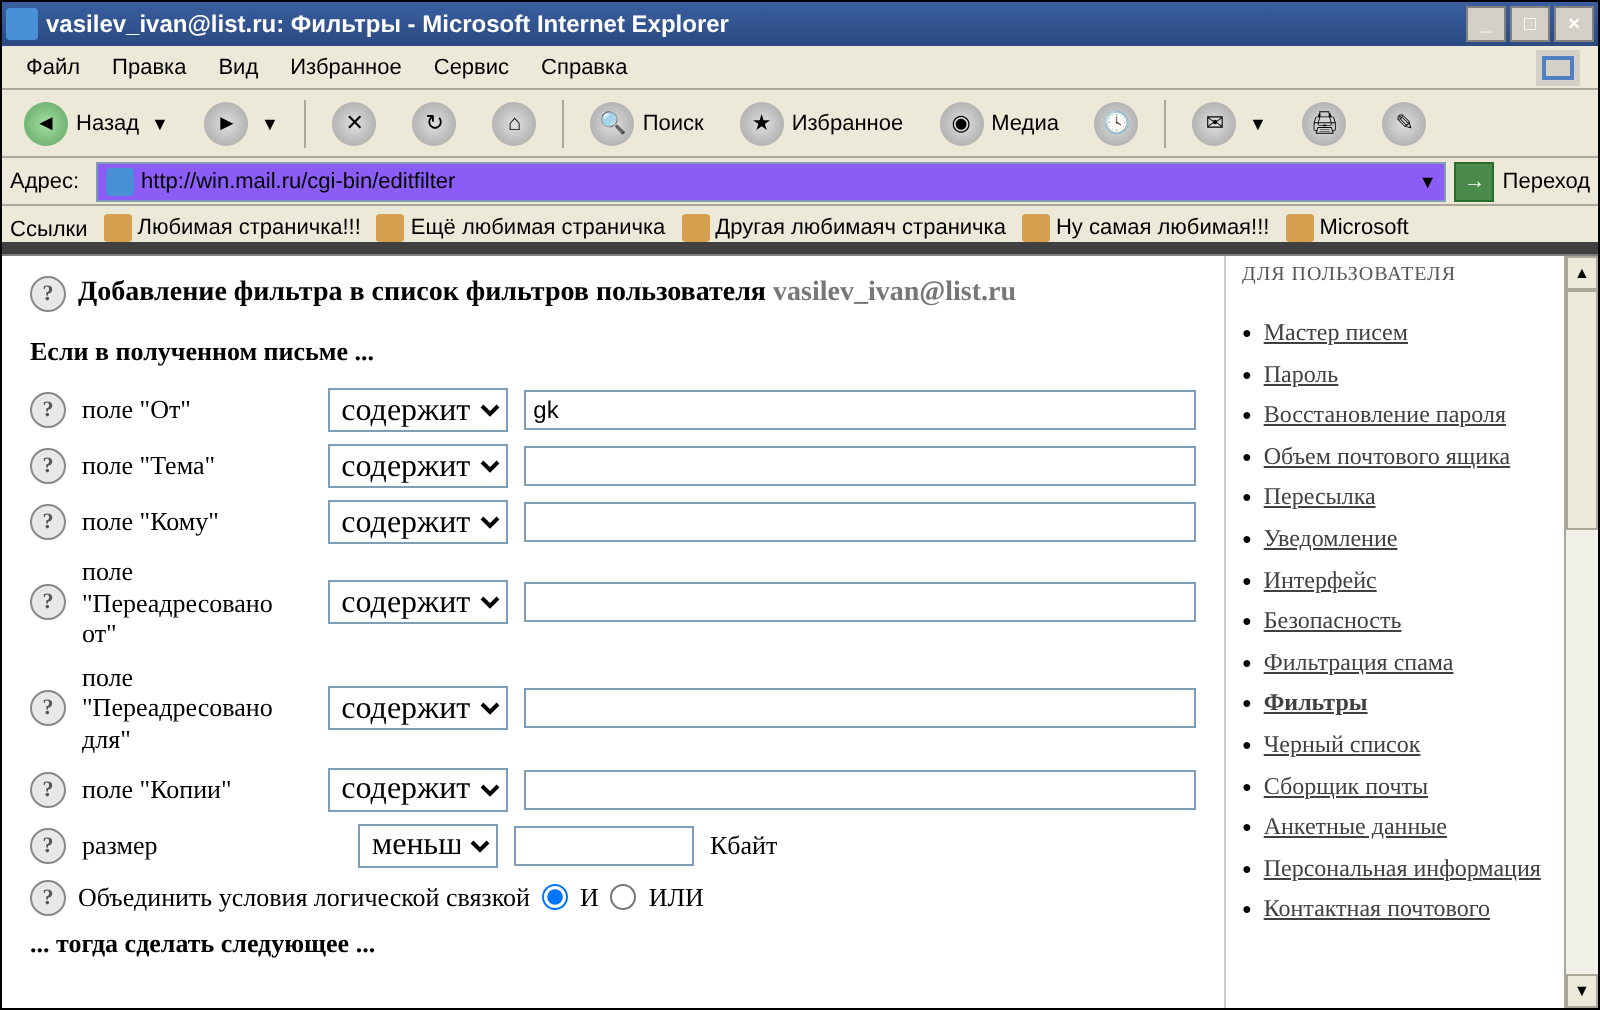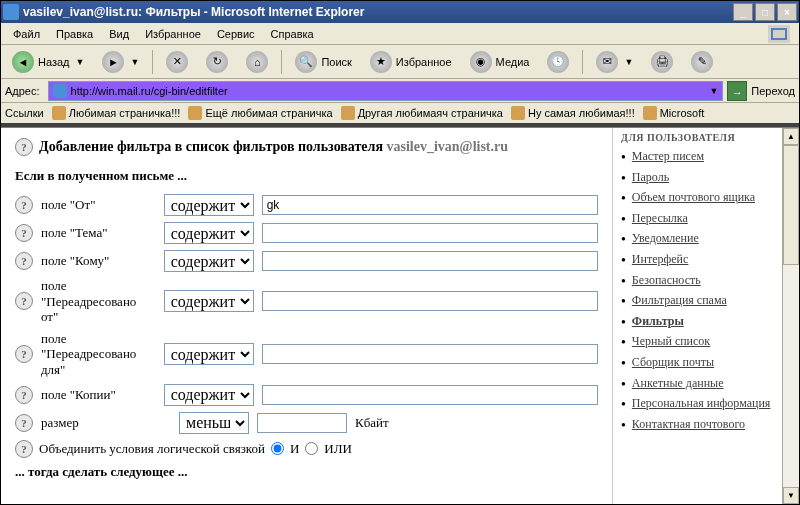--- a/index.html
+++ b/index.html
@@ -19,27 +19,27 @@
 .tb-icon.green { background: radial-gradient(circle, #a0e0a0, #60a060); }
 .tb-icon.gray { background: radial-gradient(circle, #e0e0e0, #a0a0a0); }
 .tb-sep { width: 1px; height: 24px; background: #aca899; margin: 0 2px; }
 .dd { font-size: 9px; margin-left: 2px; }
 .addressbar { height: 24px; display: flex; align-items: center; padding: 0 4px; gap: 4px; border-bottom: 1px solid #aca899; background: #ece9d8; }
 .addr-label { margin-right: 4px; }
 .addr-input { flex: 1; height: 20px; border: 1px solid #7f9db9; background: #8b5cf6; padding: 0 4px; display: flex; align-items: center; }
 .addr-icon { width: 14px; height: 14px; margin-right: 4px; background: #4a90d9; border-radius: 2px; }
 .addr-text { flex: 1; font-size: 11px; }
 .go-btn { width: 20px; height: 20px; background: #4a8a4a; color: #fff; display: flex; align-items: center; justify-content: center; cursor: pointer; border: 1px solid #2a6a2a; }
-.linksbar { height: 24px; display: flex; align-items: center; padding: 0 4px; gap: 8px; border-bottom: 4px solid #404040; background: #ece9d8; overflow: hidden; white-space: nowrap; }
+.linksbar { height: 24px; display: flex; align-items: flex-end; padding: 0 4px; gap: 8px; border-bottom: 6px solid #404040; background: #ece9d8; overflow: hidden; white-space: nowrap; }
 .link-item { display: flex; align-items: center; gap: 3px; cursor: pointer; font-size: 11px; }
 .link-icon { width: 14px; height: 14px; background: #d4a050; border-radius: 2px; }
 .content { flex: 1; display: flex; background: #fff; overflow: hidden; border-top: 1px solid #808080; }
 .main { flex: 1; padding: 10px 14px; overflow-y: auto; font-size: 13px; font-family: "Times New Roman", serif; }
 .sidebar { width: 170px; padding: 4px 8px 8px 8px; border-left: 1px solid #ccc; font-size: 12px; font-family: "Times New Roman", serif; }
-.sidebar-header { font-size: 10px; color: #555; letter-spacing: 0.5px; margin-bottom: 6px; font-family: Tahoma; font-weight: bold; }
+.sidebar-header { font-size: 10px; color: #555; letter-spacing: 0.5px; margin-bottom: 16px; font-family: Tahoma; }
 .sidebar ul { list-style: none; }
 .sidebar li { margin-bottom: 5px; line-height: 1.3; }
 .sidebar li::before { content: "●"; font-size: 8px; margin-right: 6px; vertical-align: middle; }
 .sidebar a { color: #404040; text-decoration: underline; cursor: pointer; }
 .sidebar a.active { font-weight: bold; }
 .page-title { font-size: 14px; font-weight: bold; margin-bottom: 12px; display: flex; align-items: center; gap: 6px; }
 .email-span { color: #777; font-weight: bold; }
 .section-label { font-weight: bold; font-size: 13px; margin-bottom: 10px; }
 .form-row { display: flex; align-items: center; margin-bottom: 6px; gap: 8px; }
 .help-icon { width: 18px; height: 18px; border-radius: 50%; border: 1px solid #888; background: #e8e8e8; display: inline-flex; align-items: center; justify-content: center; font-size: 11px; font-weight: bold; color: #555; flex-shrink: 0; }
@@ -229,20 +229,21 @@
         <span>ИЛИ</span>
       </div>
       <div class="section-label">... тогда сделать следующее ...</div>
     </div>
 
     <div class="sidebar">
       <div class="sidebar-header">ДЛЯ ПОЛЬЗОВАТЕЛЯ</div>
       <ul>
         <li><a>Мастер писем</a></li>
         <li><a>Пароль</a></li>
+        <li><a>Восстановление пароля</a></li>
         <li><a>Объем почтового ящика</a></li>
         <li><a>Пересылка</a></li>
         <li><a>Уведомление</a></li>
         <li><a>Интерфейс</a></li>
         <li><a>Безопасность</a></li>
         <li><a>Фильтрация спама</a></li>
         <li><a class="active">Фильтры</a></li>
         <li><a>Черный список</a></li>
         <li><a>Сборщик почты</a></li>
         <li><a>Анкетные данные</a></li>

